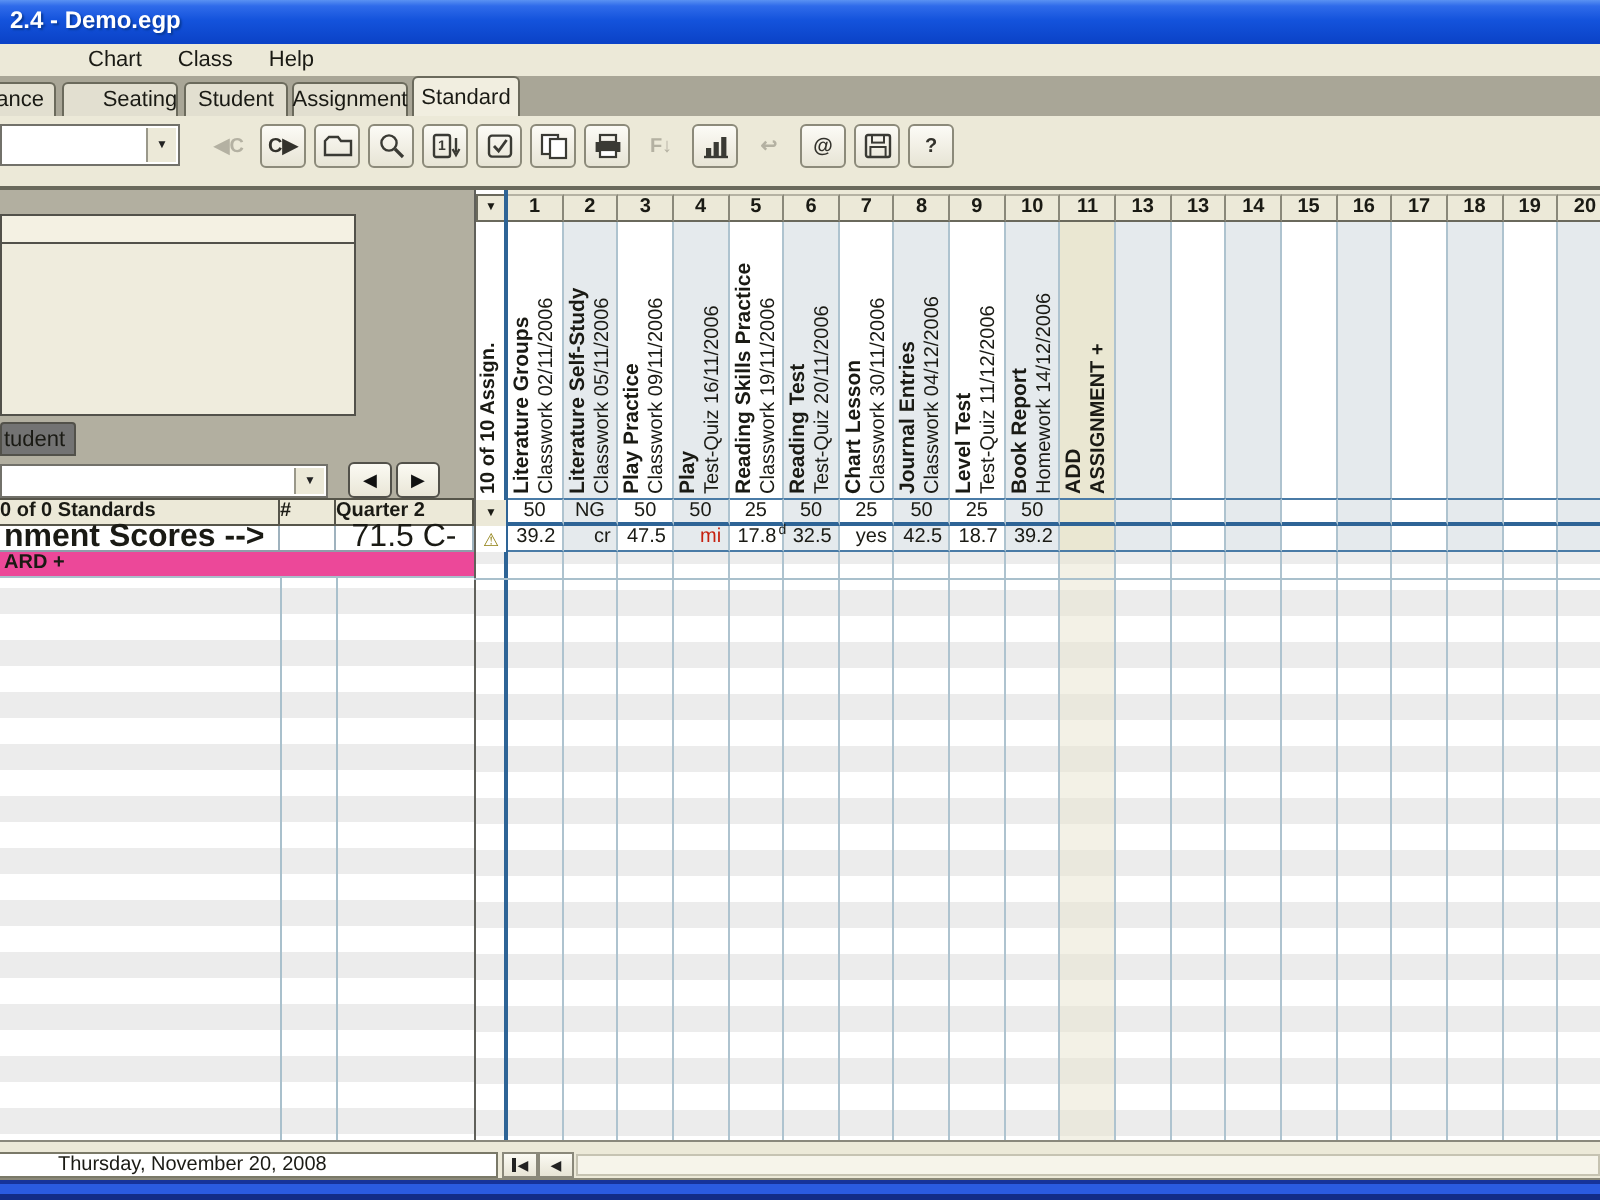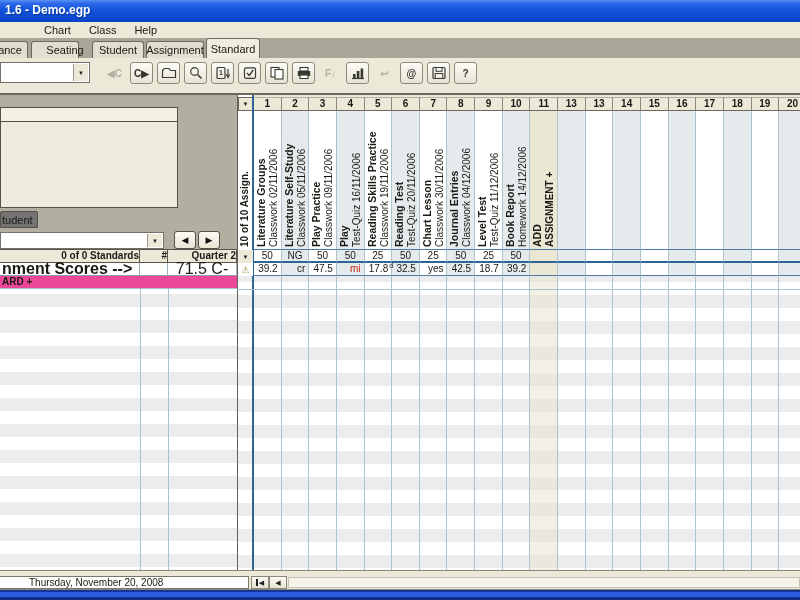--- a/index.html
+++ b/index.html
@@ -16,21 +16,21 @@
   
   .menubar{left:0;top:22px;width:800px;height:16px;background:#ece9d8;display:flex;align-items:center;margin-left:35px;}
   .menu-item{font-size:11px;padding:1px 9px;white-space:nowrap;}
 
   
   .tabband{left:0;top:38px;width:800px;height:20px;background:#a9a697;}
   .tab{position:absolute;bottom:0;height:17px;background:#e2dfd0;border:1px solid #6b6a5c;
     border-bottom:none;border-radius:3px 3px 0 0;font-size:11px;display:flex;
     align-items:center;justify-content:center;box-sizing:border-box;}
   .tab:nth-child(1){left:-45px;width:73px;justify-content:flex-end;padding-right:5px;}
-  .tab:nth-child(2){left:31px;width:48px;padding-left:20px;}
+  .tab:nth-child(2){left:31px;width:58px;padding-left:20px;}
   .tab:nth-child(3){left:92px;width:52px;}
   .tab:nth-child(4){left:146px;width:58px;}
   .tab:nth-child(5){left:206px;width:54px;}
   .tab.active{height:20px;background:#f1eee0;z-index:2;font-weight:normal;}
 
   
   .toolbar{left:0;top:58px;width:800px;height:37px;background:#ece9d8;}
   .combo{position:absolute;background:#fff;border:1px solid #72716a;box-sizing:border-box;}
   .combo .drop{position:absolute;right:1px;top:1px;bottom:1px;width:14px;background:#ece9d8;
     border-left:1px solid #9a988a;display:flex;align-items:center;justify-content:center;
@@ -117,21 +117,21 @@
   .bodycols .cell{border-right:1px solid #aec3cf;}
   .bodycols .cell:nth-child(11){background:rgba(233,230,209,0.55);}
   .vline{position:absolute;top:289px;height:281px;width:0;border-left:1px solid #a9c0cc;}
   .vline-a{left:140px;} .vline-b{left:168px;}
   .hline-289{left:237px;top:289px;width:563px;height:0;border-top:1px solid #a9c0cc;}
 
   
   .std-row{position:absolute;left:0;display:flex;box-sizing:border-box;}
   .std-head{top:249px;height:14px;border-top:1px solid #56554a;border-bottom:1px solid #56554a;}
   .std-head .lc{background:#ece9d8;border-right:1px solid #56554a;font-size:10px;
-    font-weight:bold;text-align:right;line-height:12px;box-sizing:border-box;}
+    font-weight:bold;text-align:left;line-height:12px;box-sizing:border-box;}
   .std-score{top:263px;height:13px;border-bottom:1px solid #8f9daa;}
   .std-score .lc{background:#fff;border-right:1px solid #9fb2be;font-size:16px;
     line-height:12px;box-sizing:border-box;}
   .lc1{flex:0 0 140px;} .lc2{flex:0 0 28px;} .lc3{flex:0 0 69px;text-align:center;}
   .std-score .lc1{font-weight:bold;text-align:left;padding-left:2px;}
   .ard-row{top:276px;height:13px;width:237px;background:#ec4899;
     border-bottom:1px solid #a9c0cc;font-size:10px;font-weight:bold;line-height:12px;
     padding-left:2px;box-sizing:border-box;}
   .acol-cell{left:238px;width:15px;height:13px;position:absolute;display:flex;
     align-items:center;justify-content:center;}
@@ -154,21 +154,21 @@
     border:1px solid #c6c3b2;box-sizing:border-box;}
   .bottom-edge{left:0;top:589px;width:800px;height:11px;
     background:linear-gradient(180deg,#8a8878 0 1px,#16339a 1px 3px,#2a5be0 3px 8px,#122c86 8px 11px);}
 </style>
 </head>
 <body>
 
 <div class="screen">
 
   <div class="abs titlebar">
-    <div class="titletext">1.6 - Demo.egp</div>
+    <div class="titletext">2.4 - Demo.egp</div>
   </div>
 
   <div class="abs menubar">
 
   <div class="menu-item">Chart</div>
       <div class="menu-item">Class</div>
       <div class="menu-item">Help</div>
     </div>
 
   <div class="abs tabband">

